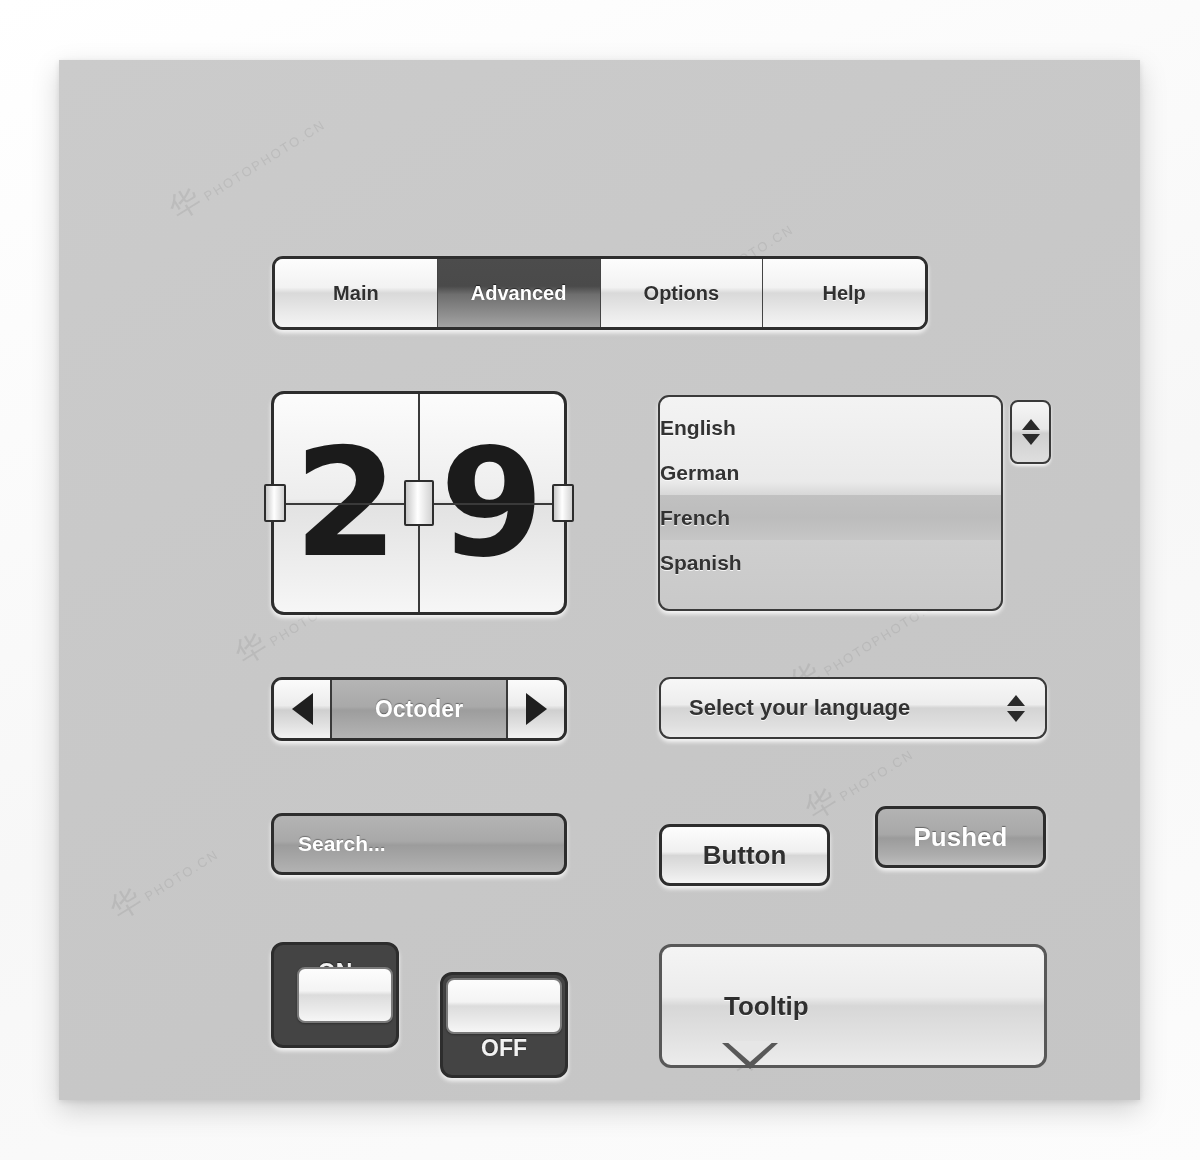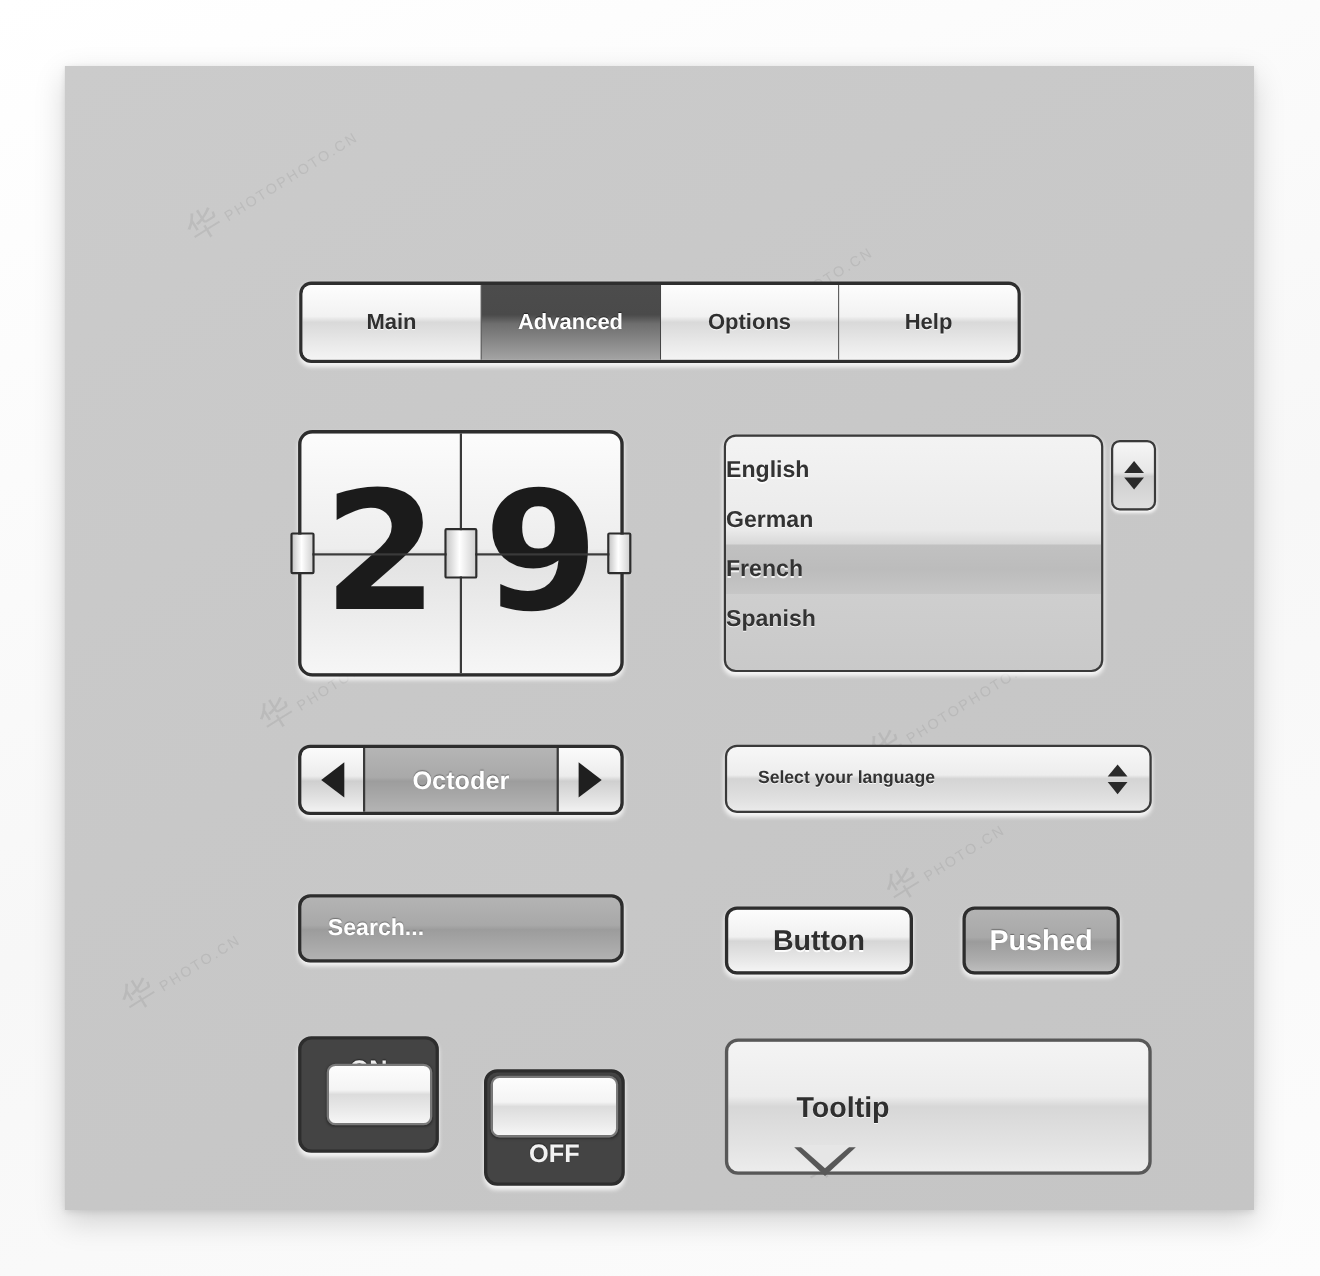--- a/index.html
+++ b/index.html
@@ -227,21 +227,21 @@
     border-radius: 11px;
     background: linear-gradient(to bottom, #f7f7f7 0%, #ededed 44%, #d4d4d4 50%, #dfdfdf 80%, #eaeaea 100%);
     box-shadow: 0 3px 4px rgba(255,255,255,0.85);
     display: flex;
     align-items: center;
     padding: 0 20px 0 28px;
     cursor: pointer;
   }
   #select-label {
     flex: 1 1 auto;
-    font-size: 16px;
+    font-size: 22px;
     font-weight: bold;
     color: #333;
     text-shadow: 0 1px 0 rgba(255,255,255,0.85);
   }
   #select-arrows {
     display: flex;
     flex-direction: column;
     align-items: center;
     gap: 5px;
   }
@@ -292,21 +292,21 @@
     box-shadow: 0 3px 4px rgba(255,255,255,0.8);
     margin-top: 11px;
   }
   #btn-normal {
     left: 600px; top: 753px; width: 171px;
     background: linear-gradient(to bottom, #fdfdfd 0%, #f0f0f0 44%, #d6d6d6 51%, #e8e8e8 82%, #f4f4f4 100%);
     color: #2f2f2f;
     text-shadow: 0 1px 0 rgba(255,255,255,0.9);
   }
   #btn-pushed {
-    left: 816px; top: 753px; width: 143px;
+    left: 816px; top: 735px; width: 171px;
     background: linear-gradient(to bottom, #b3b3b3 0%, #a8a8a8 45%, #9b9b9b 52%, #adadad 82%, #bdbdbd 100%);
     color: #ffffff;
     text-shadow: 0 -1px 1px rgba(0,0,0,0.4);
     text-align: center;
   }
 
   
   .toggle {
     position: absolute;
     width: 128px; height: 106px;

